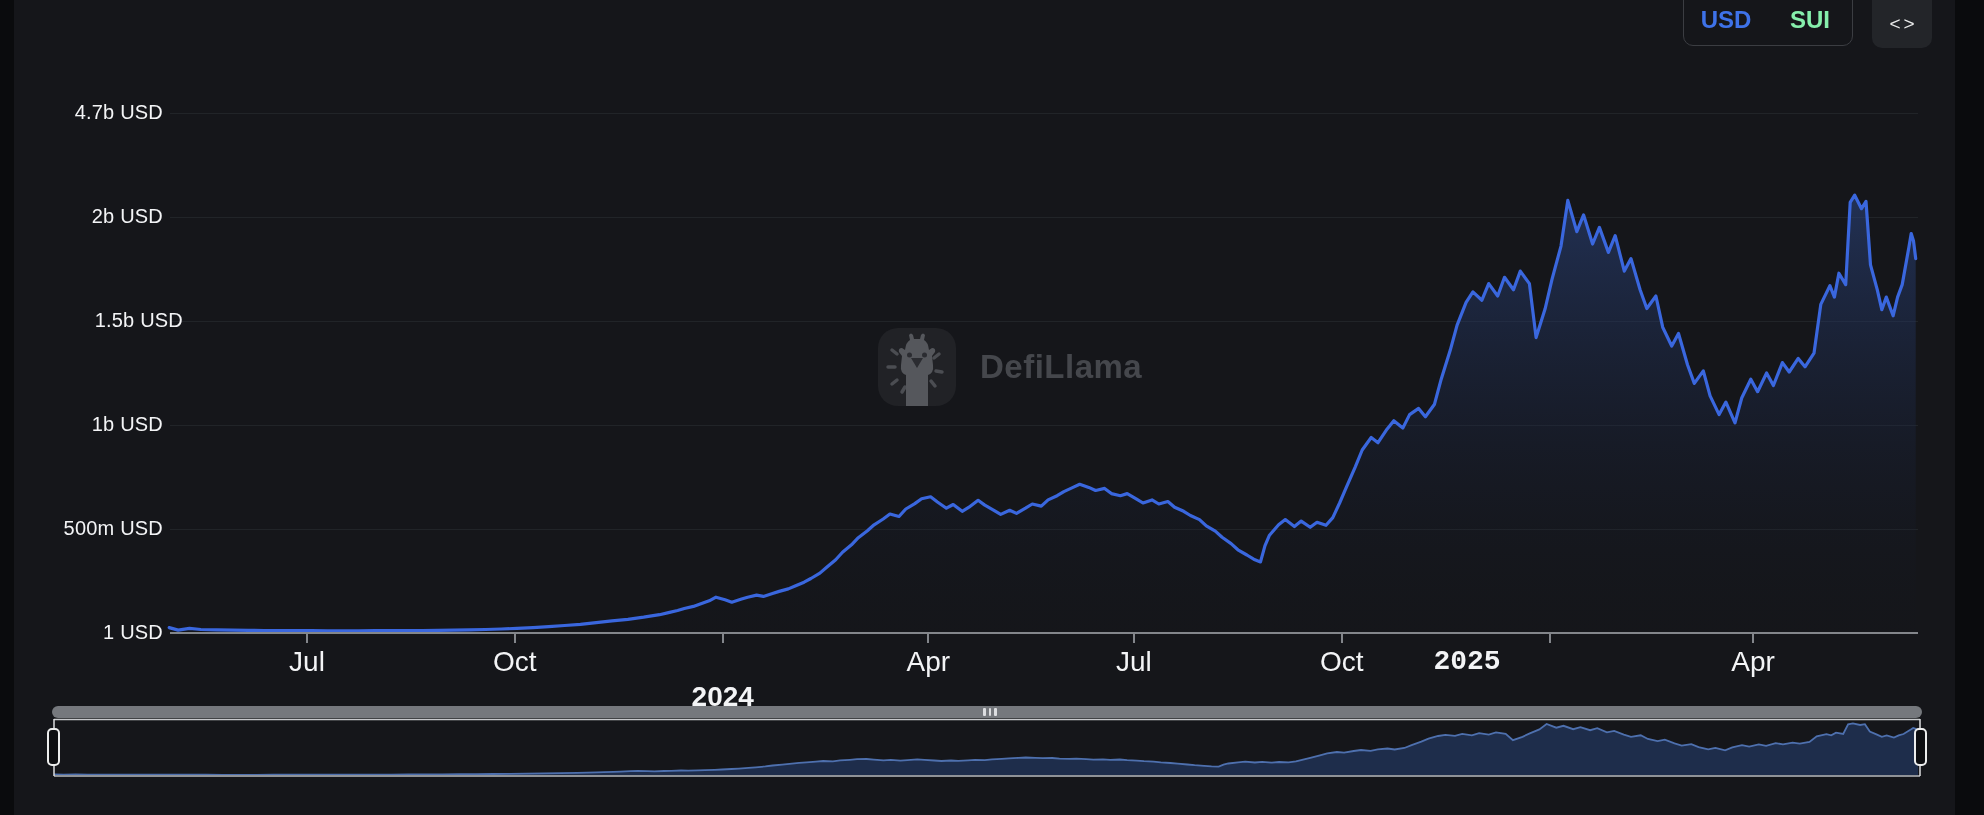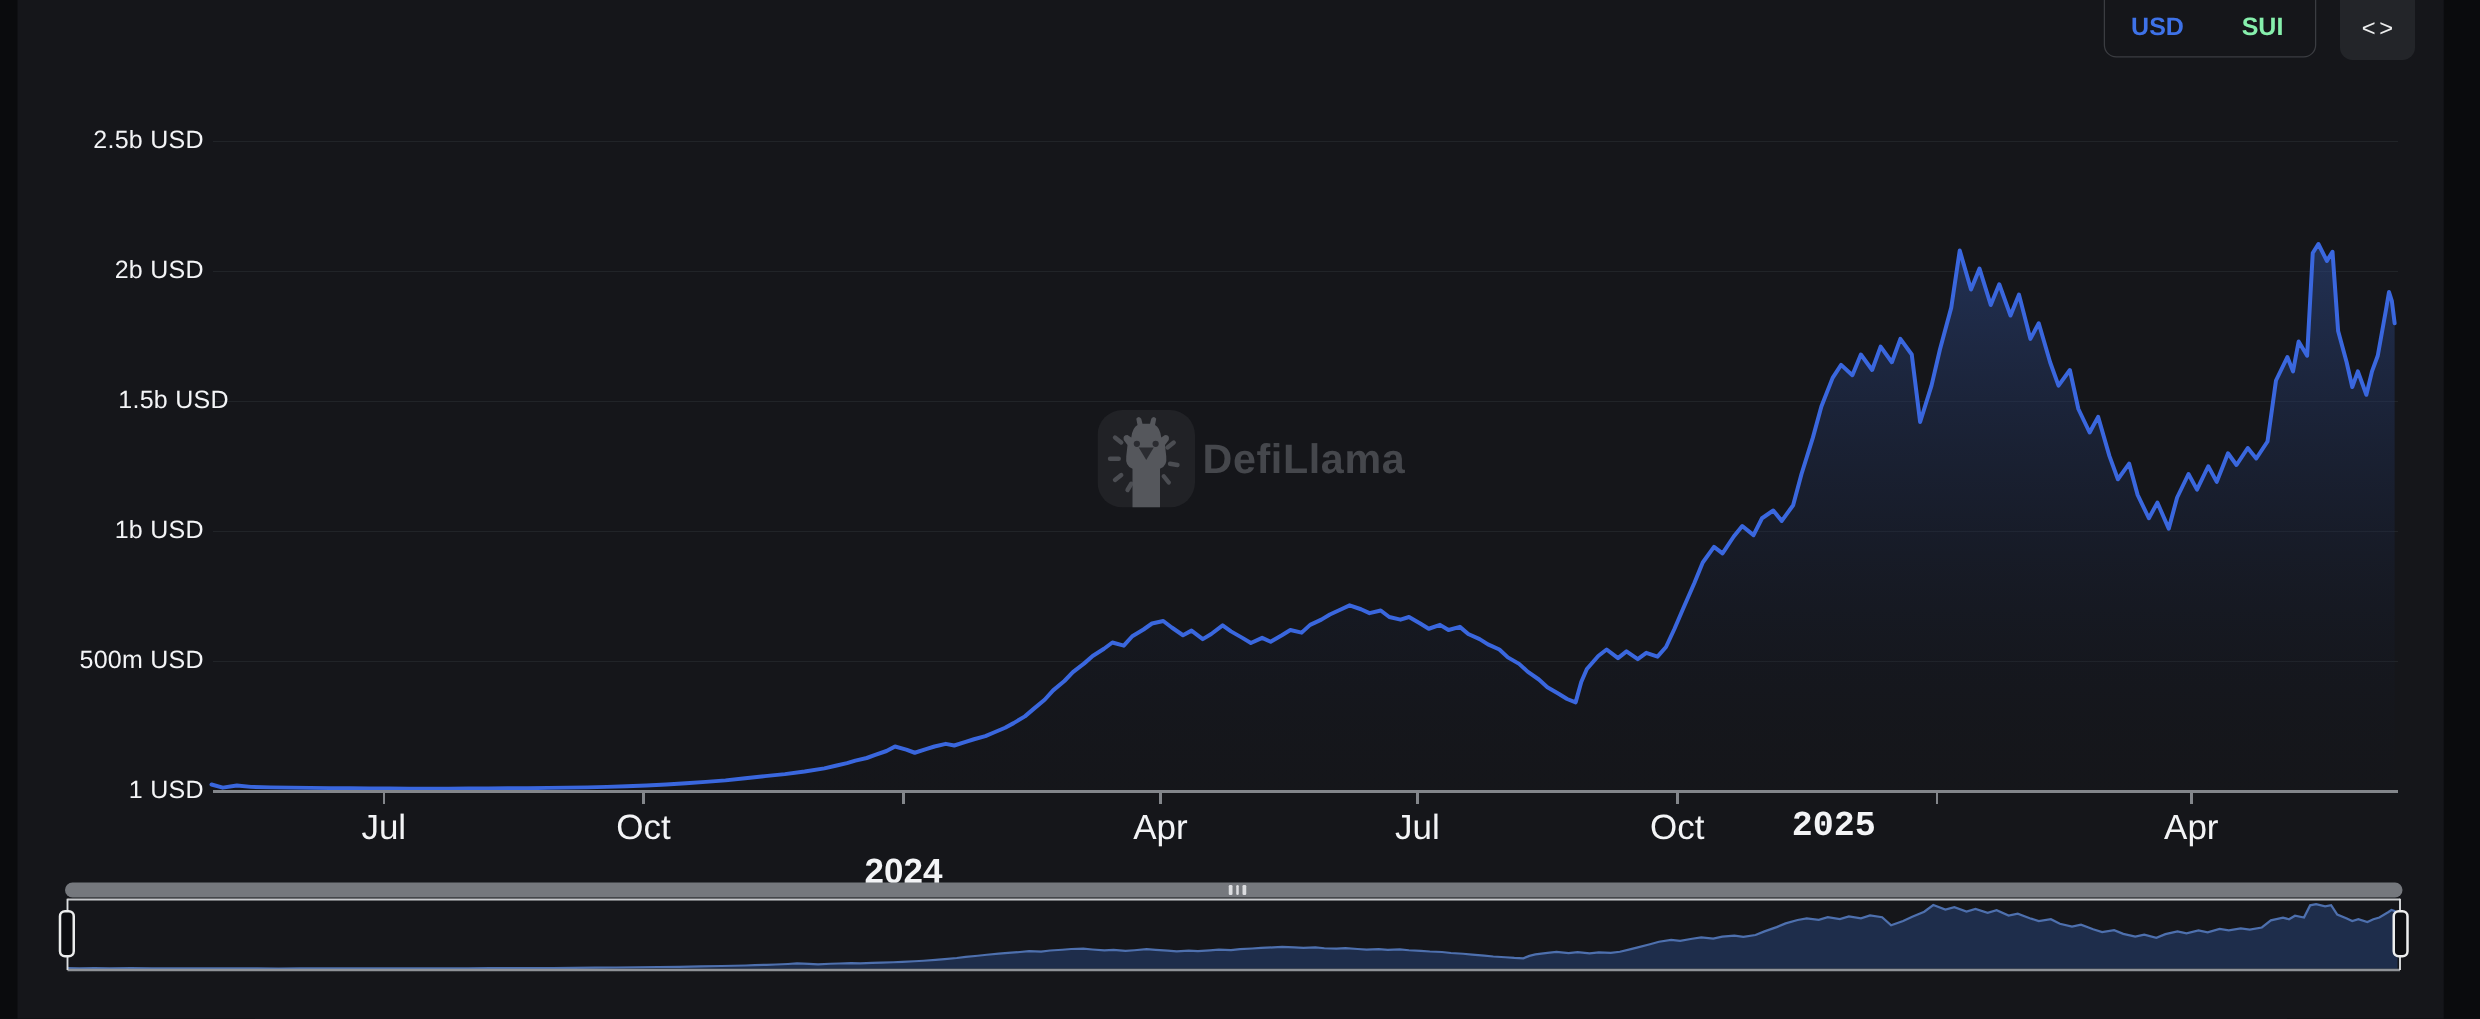--- a/index.html
+++ b/index.html
@@ -12,29 +12,29 @@
     position:absolute;left:14px;top:-22px;width:1941px;height:880px;
     background:#15161a;border-radius:14px;
   }
   #chart-svg{position:absolute;left:0;top:0;}
   
   .ylab{position:absolute;left:0;width:163px;text-align:right;
         font-size:20px;color:#f3f4f6;letter-spacing:.2px;}
   .xlab{position:absolute;top:646px;width:110px;text-align:center;
         font-size:28px;color:#f3f4f6;}
   
-  .watermark{position:absolute;left:878px;top:328px;display:flex;align-items:center;gap:6px;}
+  .watermark{position:absolute;left:878px;top:328px;display:flex;align-items:center;gap:24px;}
   .wm-text{font-size:33px;font-weight:700;color:#45474c;letter-spacing:.5px;}
   
   .currency-toggle{
     position:absolute;left:1683px;top:-16px;width:170px;height:62px;
     border:1.5px solid #3b3d42;border-radius:10px;
     display:flex;align-items:flex-end;box-sizing:border-box;
   }
-  .toggle-opt{flex:1;text-align:center;font-size:20px;font-weight:600;
+  .toggle-opt{flex:1;text-align:center;font-size:24px;font-weight:600;
       padding-bottom:11px;cursor:pointer;}
   .opt-active{color:#3e72e8;}
   .opt-inactive{color:#86efac;}
   .embed-btn{
     position:absolute;left:1872px;top:-14px;width:60px;height:62px;
     background:#232529;border-radius:10px;cursor:pointer;
     display:flex;align-items:flex-end;justify-content:center;box-sizing:border-box;
   }
   .embed-btn span{color:#eceded;font-size:19px;font-weight:400;
       letter-spacing:3px;padding-bottom:13px;padding-left:3px;}
@@ -117,21 +117,21 @@
     <line x1="1920" y1="719" x2="1920" y2="776" stroke="#dcdee0" stroke-width="1.5"></line>
   </g>
 </svg>
 
 <div id="y-axis-labels">
     <div class="ylab" style="top: 621px;">1 USD</div>
     <div class="ylab" style="top: 517px;">500m USD</div>
     <div class="ylab" style="top: 413px;">1b USD</div>
     <div class="ylab" style="top: 309px; margin-left: 20px;">1.5b USD</div>
     <div class="ylab" style="top: 205px;">2b USD</div>
-    <div class="ylab" style="top: 101px;">2.5b USD</div>
+    <div class="ylab" style="top: 101px;">4.7b USD</div>
   </div>
 <div id="x-axis-labels">
     <div class="xlab" style="left: 252.023px; font-weight: 400;">Jul</div>
     <div class="xlab" style="left: 459.888px; font-weight: 400;">Oct</div>
     <div class="xlab" style="left: 667.753px; font-weight: 700; margin-top: 35px;">2024</div>
     <div class="xlab" style="left: 873.358px; font-weight: 400;">Apr</div>
     <div class="xlab" style="left: 1078.96px; font-weight: 400;">Jul</div>
     <div class="xlab" style="left: 1286.83px; font-weight: 400;">Oct</div>
     <div class="xlab" style="left: 1412px; font-weight: 700; font-family: Liberation Mono, monospace;">2025</div>
     <div class="xlab" style="left: 1698.04px; font-weight: 400;">Apr</div>

